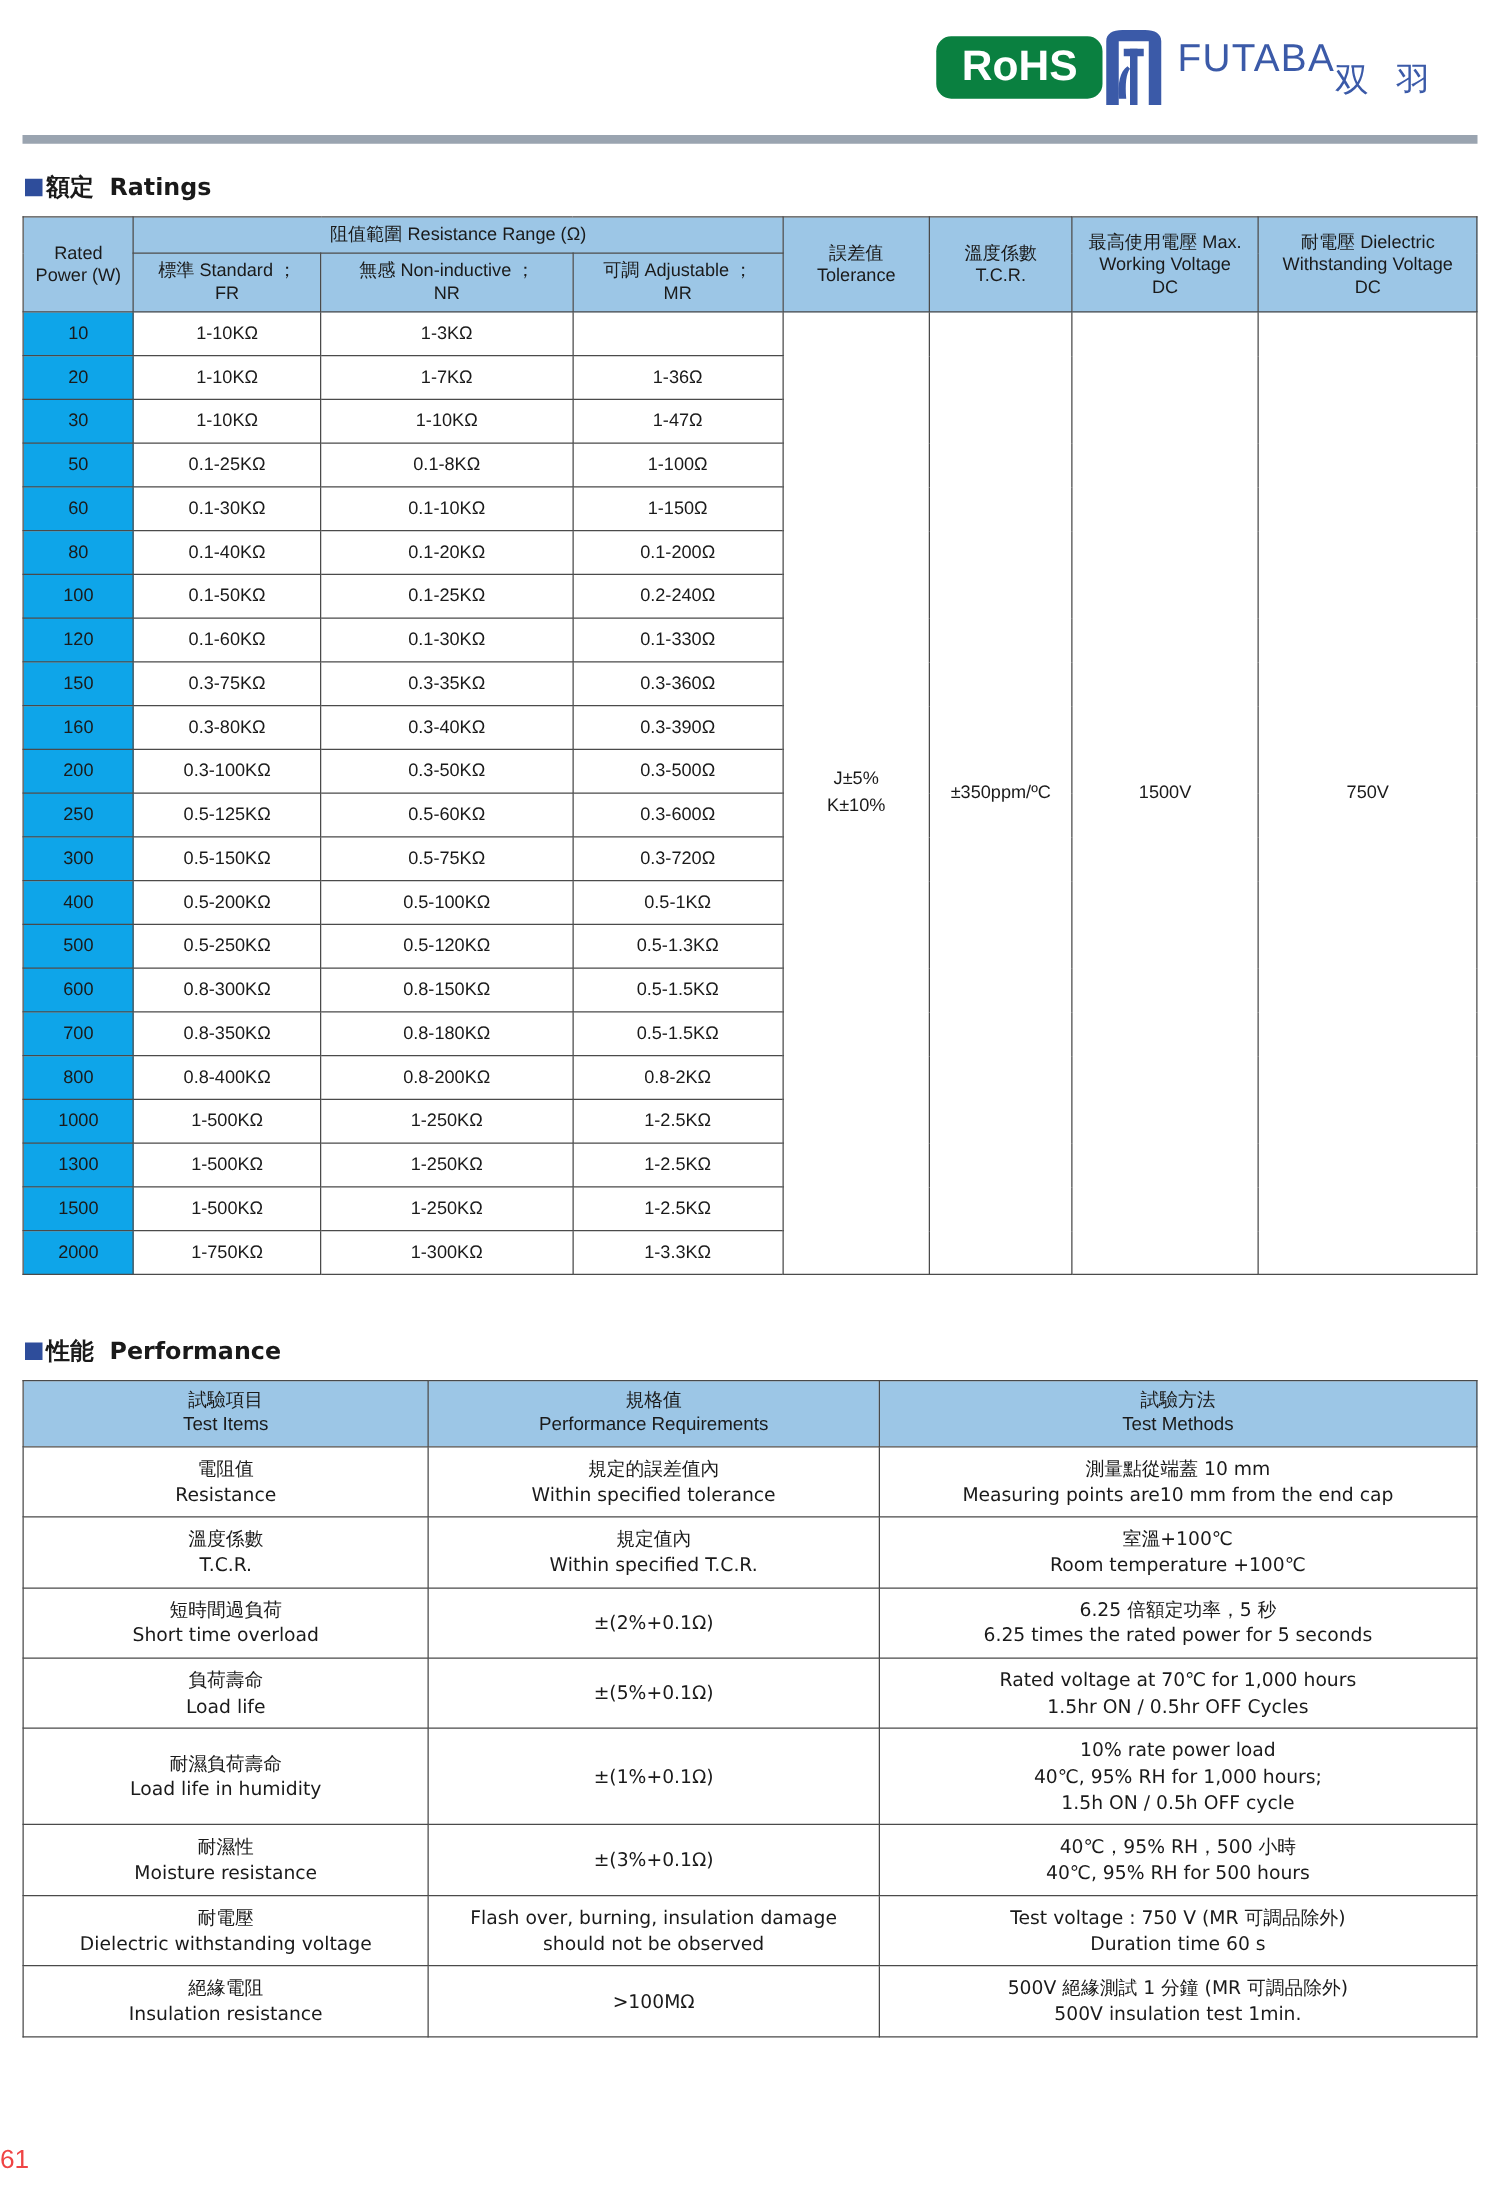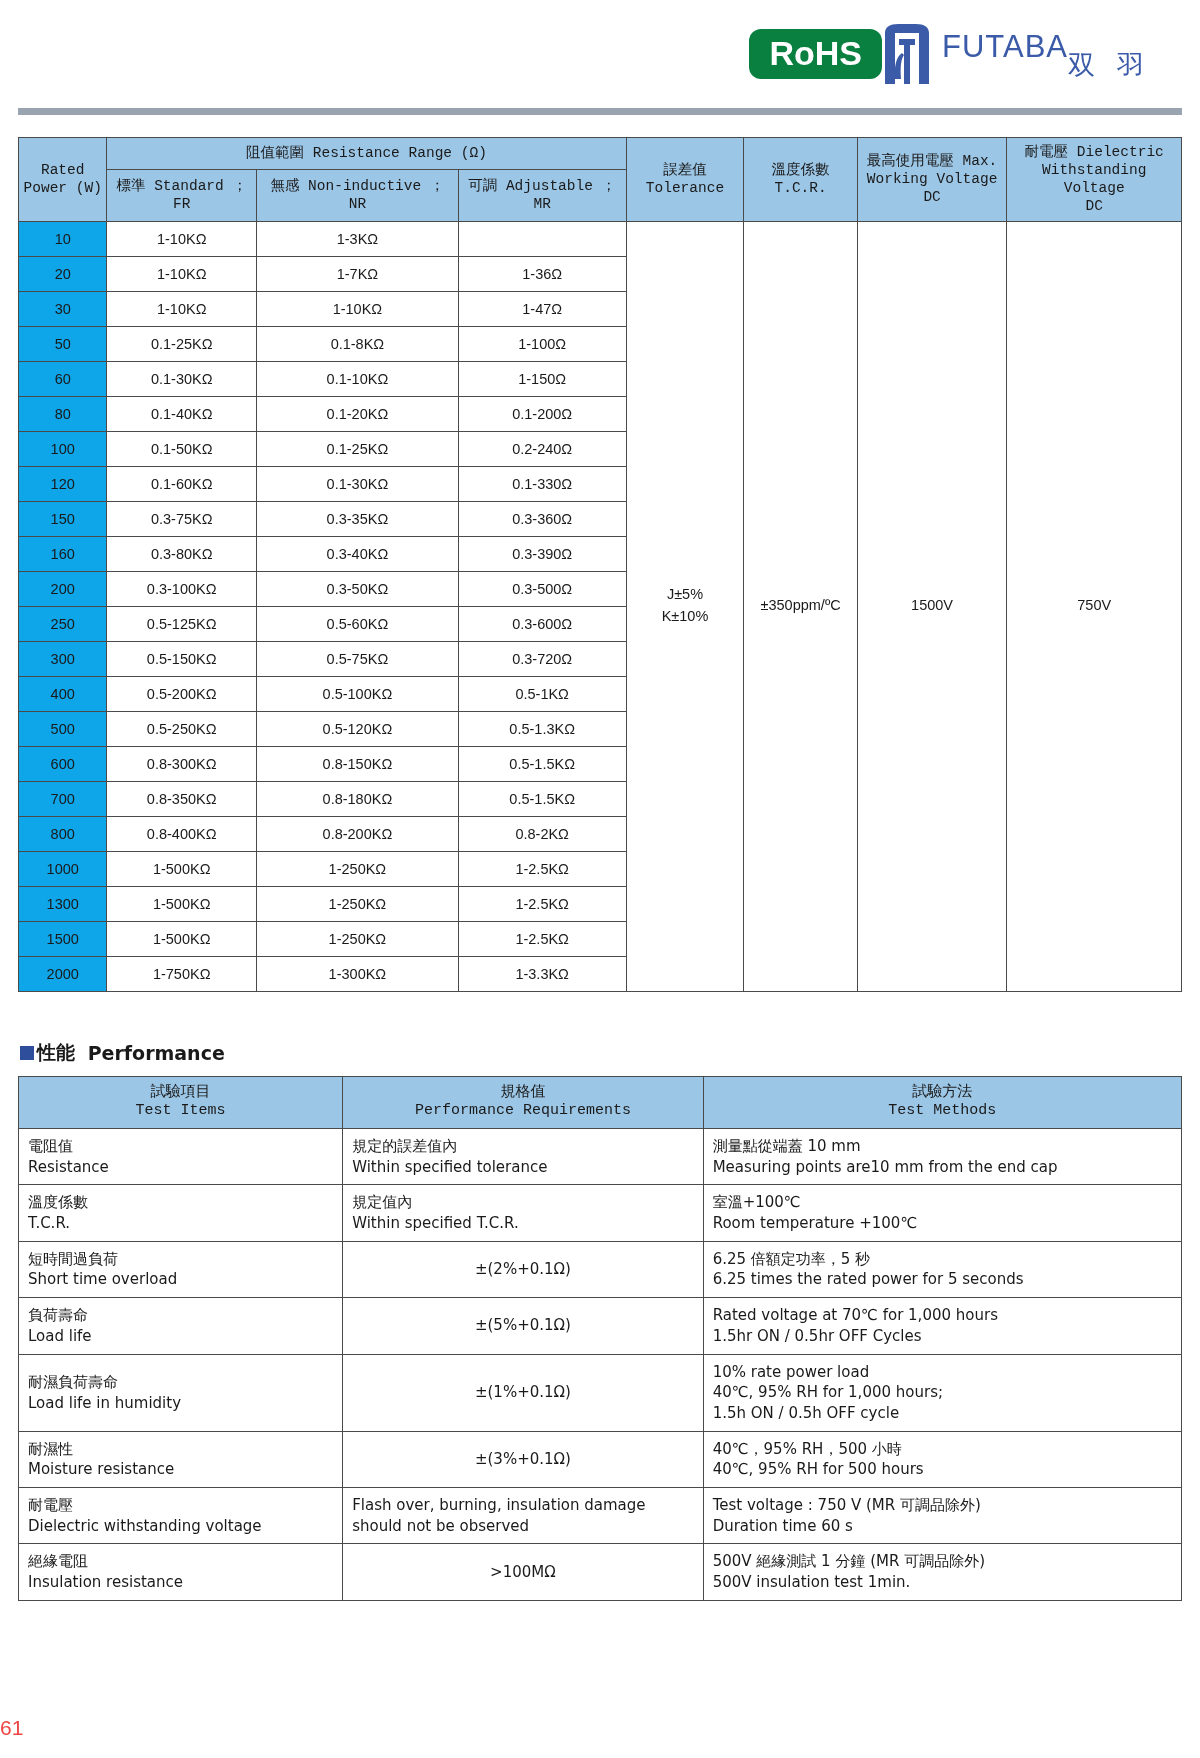--- a/index.html
+++ b/index.html
@@ -108,21 +108,21 @@
     border: 1px solid #4a4a4a;
     font-weight: normal;
   }
   .hdr {
     background: #9cc6e6;
     text-align: center;
     vertical-align: middle;
     font-size: 14.5px;
     line-height: 1.25;
     padding: 5px 3px;
-    font-family: Liberation Mono, monospace;
+    font-family: Liberation Sans, sans-serif;
   }
   .ratings-table .pw {
     background: #0ea5e9;
     text-align: center;
     font-size: 14.5px;
     height: 32px;
     font-family: "Liberation Sans", sans-serif;
   }
   .ratings-table .val {
     background: #ffffff;
@@ -152,21 +152,21 @@
     background: #ffffff;
     font-family: "DejaVu Sans", sans-serif;
   }
   .perf-table .hdr {
     padding: 7px 4px;
     font-size: 15px;
   }
   .perf-table .cell-center {
     text-align: center;
   }
-  .perf-line { display: block; white-space: nowrap; }
+  .perf-line { display: block; white-space: nowrap; text-align: center; }
 
   .spacer { height: 48px; }
 
   .page-number {
     position: absolute;
     bottom: 18px;
     left: 0;
     width: 1020px;
     text-align: left;
     font-size: 21px;
@@ -191,20 +191,26 @@
         </svg>
       </span>
       <span class="futaba-text">
         <span class="futaba-en">FUTABA</span>
         <span class="futaba-cn">双羽</span>
       </span>
     </div>
   </div>
   <div class="header-rule"></div>
 
+  <div class="section-title">
+    <span class="bullet"></span>
+    <span>額定</span>
+    <span>&nbsp;</span>
+    <span>Ratings</span>
+  </div>
 
   <table class="ratings-table">
     <colgroup>
       <col style="width:78px">
       <col style="width:132px">
       <col style="width:178px">
       <col style="width:148px">
       <col style="width:104px">
       <col style="width:100px">
       <col style="width:132px">

